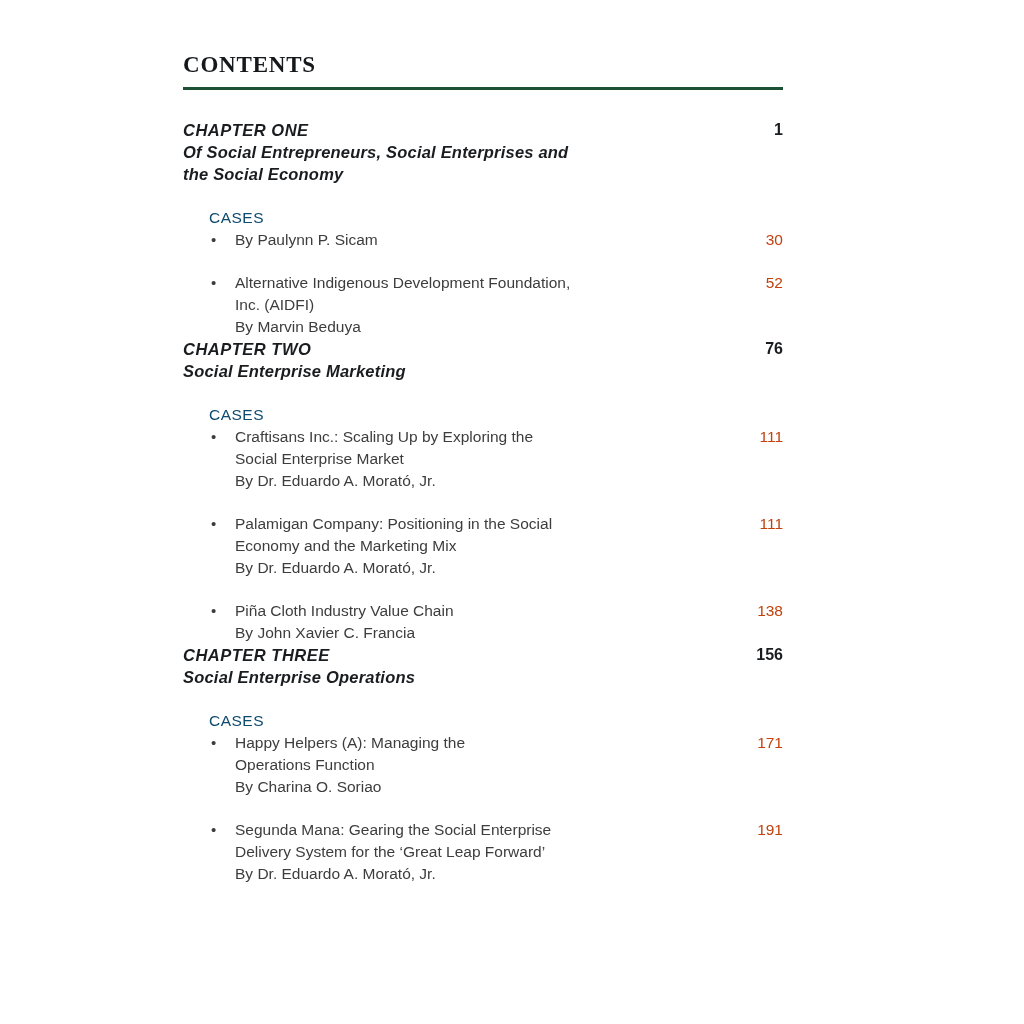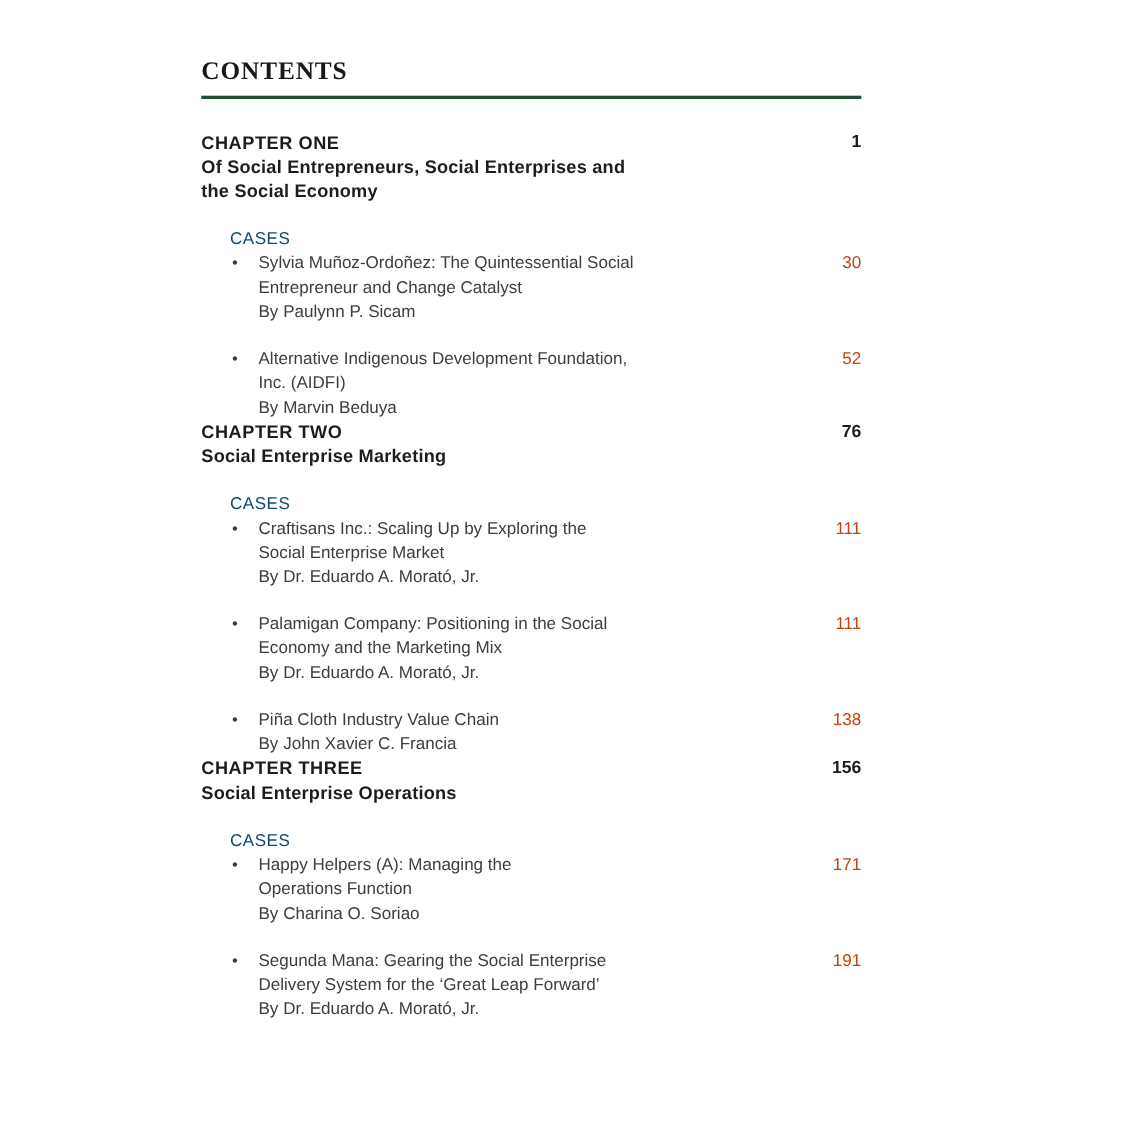--- a/index.html
+++ b/index.html
@@ -62,20 +62,21 @@
   .chapter-label,
   .chapter-title {
     font-family: "Liberation Sans", sans-serif;
     font-weight: 700;
     font-size: 16.5px;
     line-height: 22px;
     color: #1a1d20;
     letter-spacing: 0.2px;
     margin: 0;
     max-width: 470px;
+    font-style: italic;
   }
   .chapter-label {
     letter-spacing: 0.5px;
   }
 
   .chapter-page {
     position: absolute;
     right: 0;
     top: 0;
     width: 60px;
@@ -163,22 +164,20 @@
             <div class="chapter-label">CHAPTER ONE</div>
             <div class="chapter-title" style="white-space: pre-line;">Of Social Entrepreneurs, Social Enterprises and
 the Social Economy</div>
             <div class="chapter-page">1</div>
           </div>
           <div class="cases">
             <div class="cases-label">CASES</div>
             <div class="case-item">
               <span class="case-bullet">•</span>
               <div class="case-body">
-                <div class="case-title">Sylvia Muñoz-Ordoñez: The Quintessential Social
-Entrepreneur and Change Catalyst</div>
                 <div class="case-author">By Paulynn P. Sicam</div>
               </div>
               <div class="case-page">30</div>
             </div>
             <div class="case-item">
               <span class="case-bullet">•</span>
               <div class="case-body">
                 <div class="case-title">Alternative Indigenous Development Foundation,
 Inc. (AIDFI)</div>
                 <div class="case-author">By Marvin Beduya</div>

